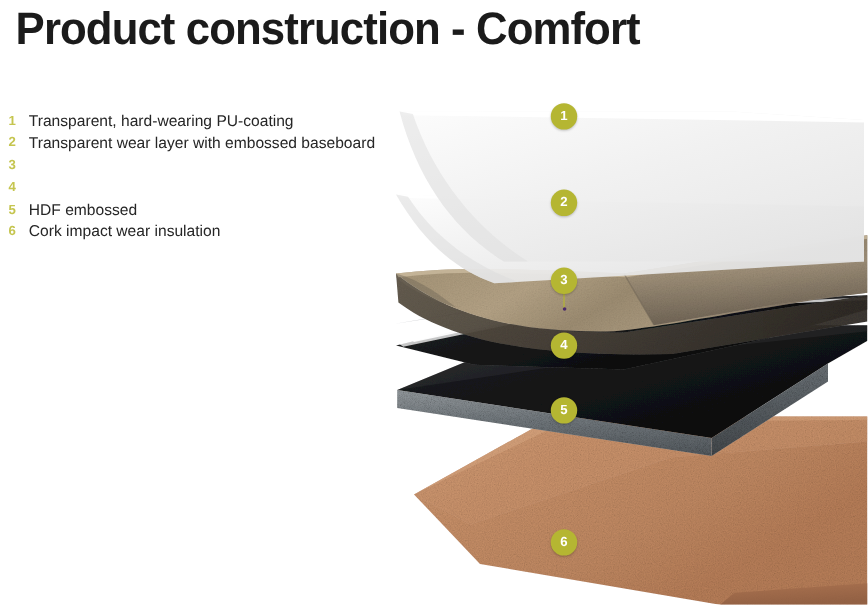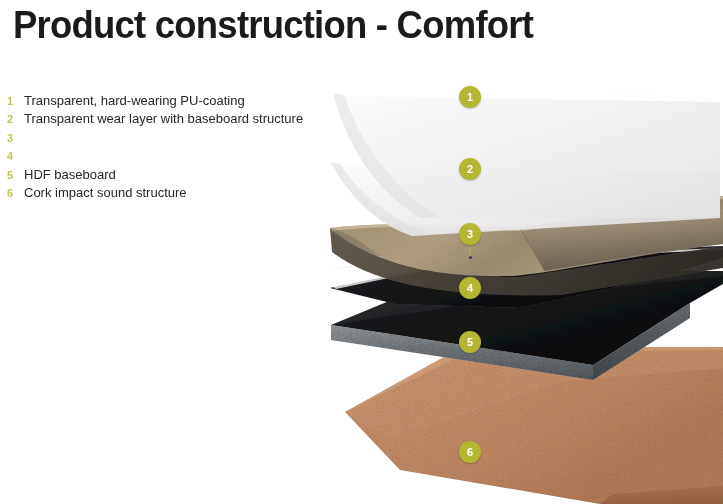--- a/index.html
+++ b/index.html
@@ -298,34 +298,34 @@
 
 <div id="legend">
 
   <div class="legend-row">
     <span class="legend-num">1</span>
     <span class="legend-label">Transparent, hard-wearing PU-coating</span>
   </div>
 
   <div class="legend-row">
     <span class="legend-num">2</span>
-    <span class="legend-label">Transparent wear layer with baseboard structure</span>
+    <span class="legend-label">Transparent wear layer with embossed baseboard</span>
   </div>
 
   <div class="legend-row">
     <span class="legend-num">3</span>
   </div>
 
   <div class="legend-row">
     <span class="legend-num">4</span>
   </div>
 
   <div class="legend-row">
     <span class="legend-num">5</span>
-    <span class="legend-label">HDF baseboard</span>
+    <span class="legend-label">HDF embossed</span>
   </div>
 
   <div class="legend-row">
     <span class="legend-num">6</span>
-    <span class="legend-label">Cork impact sound structure</span>
+    <span class="legend-label">Cork impact wear insulation</span>
   </div>
 
 </div>
 
 </body></html>

